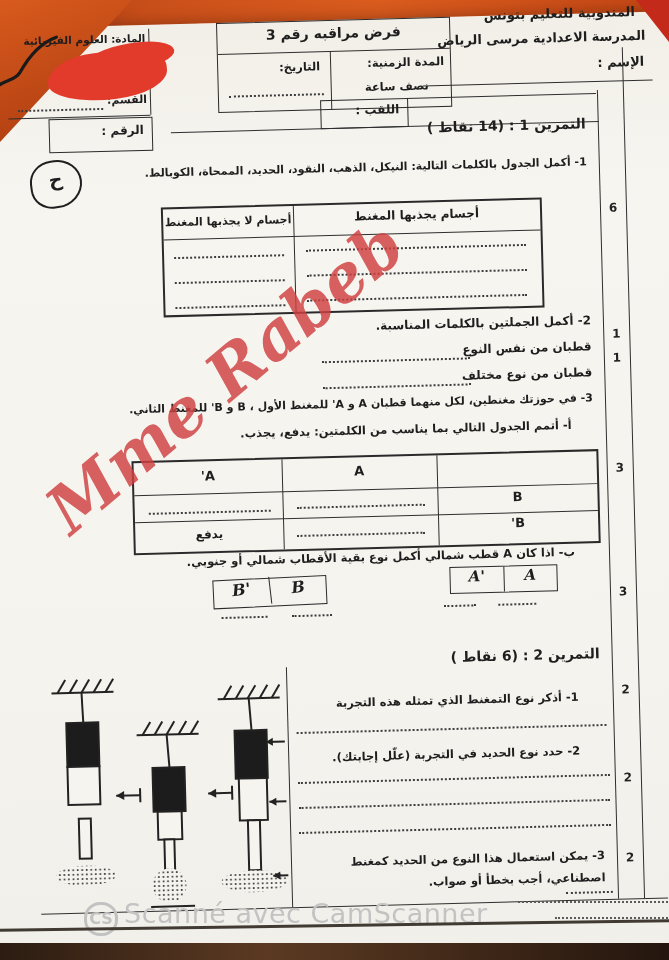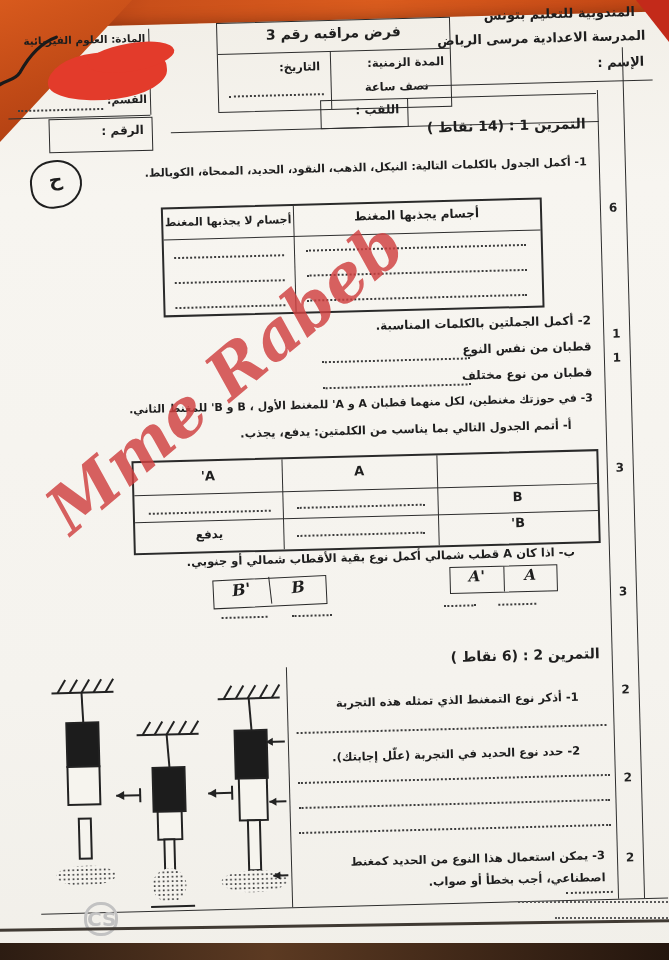--- a/index.html
+++ b/index.html
@@ -228,17 +228,18 @@
         <ellipse cx="64" cy="201" rx="30" ry="10" fill="url(#speck)" stroke="none"></ellipse>
       </g>
     </svg>
   </div>
 
   <div class="watermark">Mme Rabeb</div>
 
   <div class="footer-el dots" style="left:518px;top:901px;width:150px;border-color:#5a5a5a;"></div>
   <div class="footer-el dots" style="left:555px;top:917px;width:113px;border-color:#5a5a5a;"></div>
   <div class="footer-el" style="left:84px;top:902px;width:28px;height:28px;border:3px solid #c2c2c2;border-radius:16px;
-              color:#c2c2c2;font-weight:700;font-size:20px;line-height:28px;text-align:center;">CS</div>
+              color:#c2c2c2;font-weight:700;font-size:16px;line-height:28px;text-align:center;">CS</div>
+  <div class="footer-el" style="left:124px;top:898px;font-size:27px;color:#c3c3c3;letter-spacing:.5px;">Scanné avec CamScanner</div>
   <div class="footer-el" style="left:-8px;top:924px;width:690px;height:0;border-bottom:3px solid #403a33;transform:rotate(-0.8deg);"></div>
 
   <div class="bottom-strip"></div>
 </div>
 
 </body></html>

